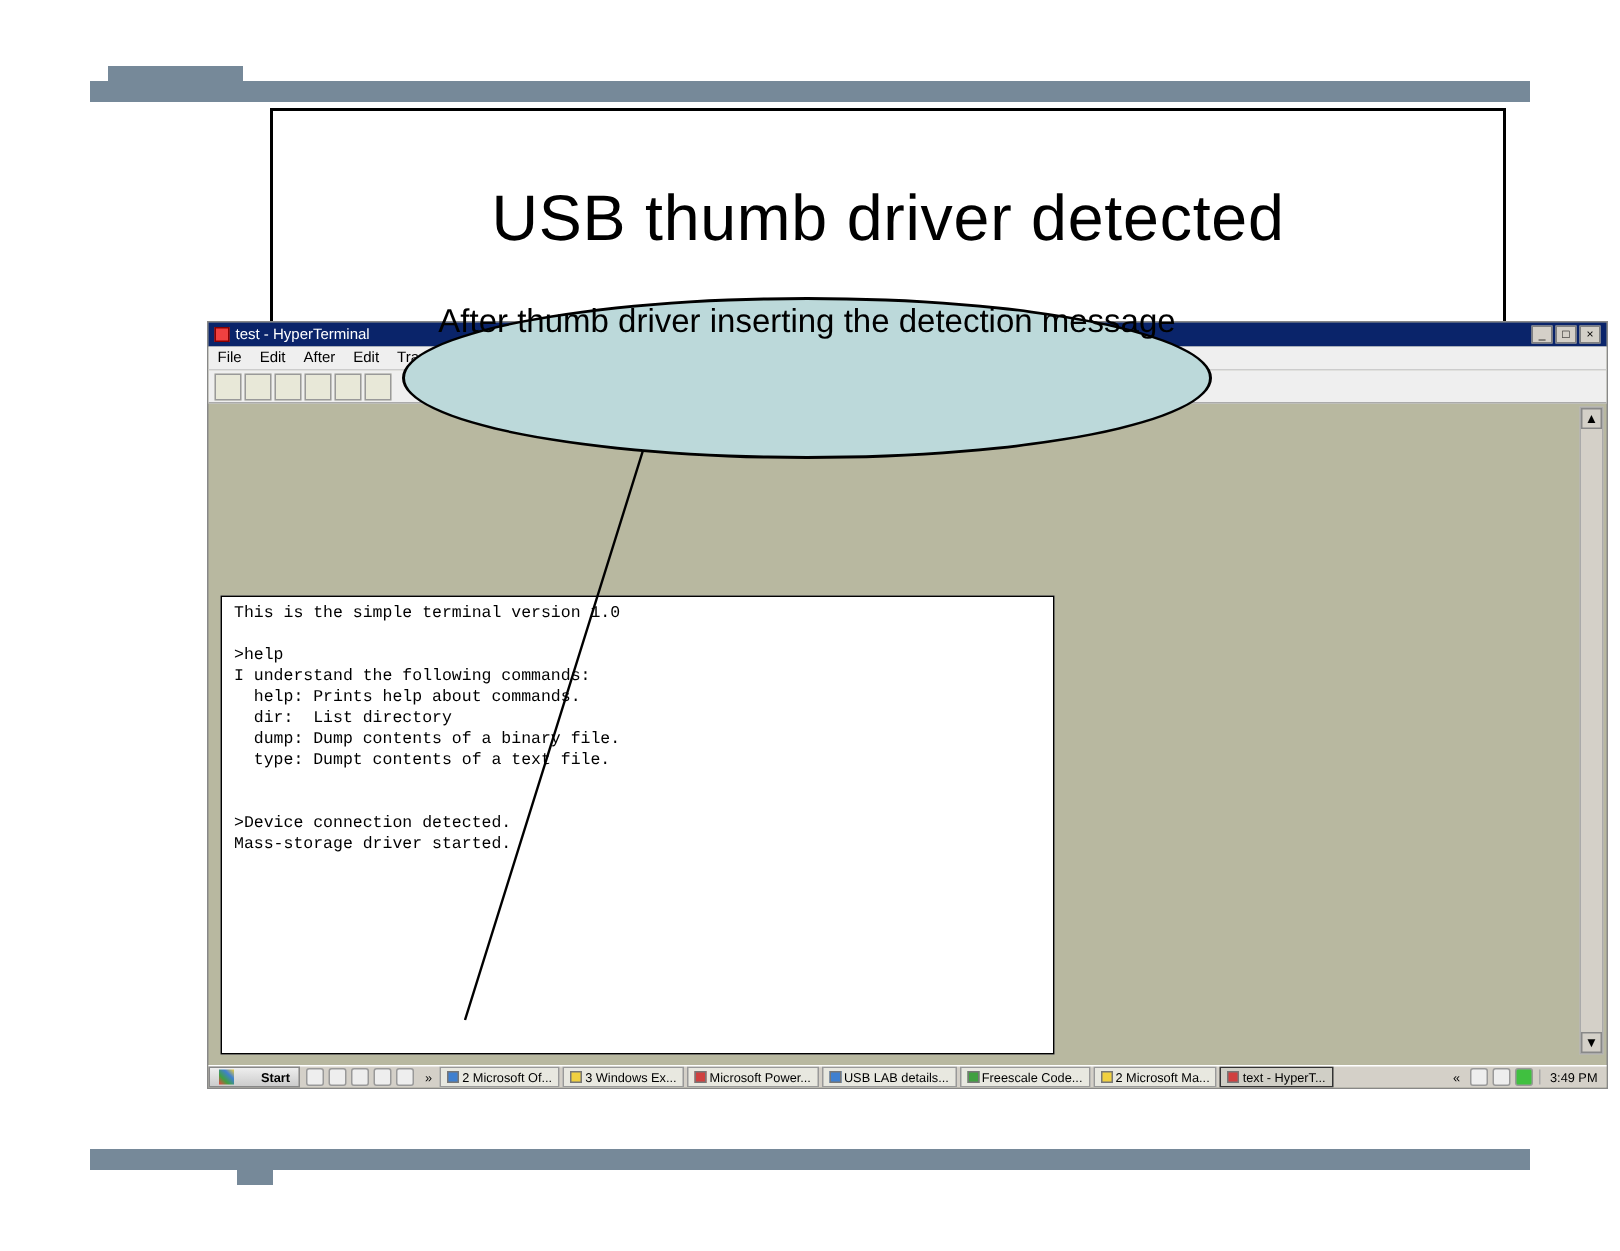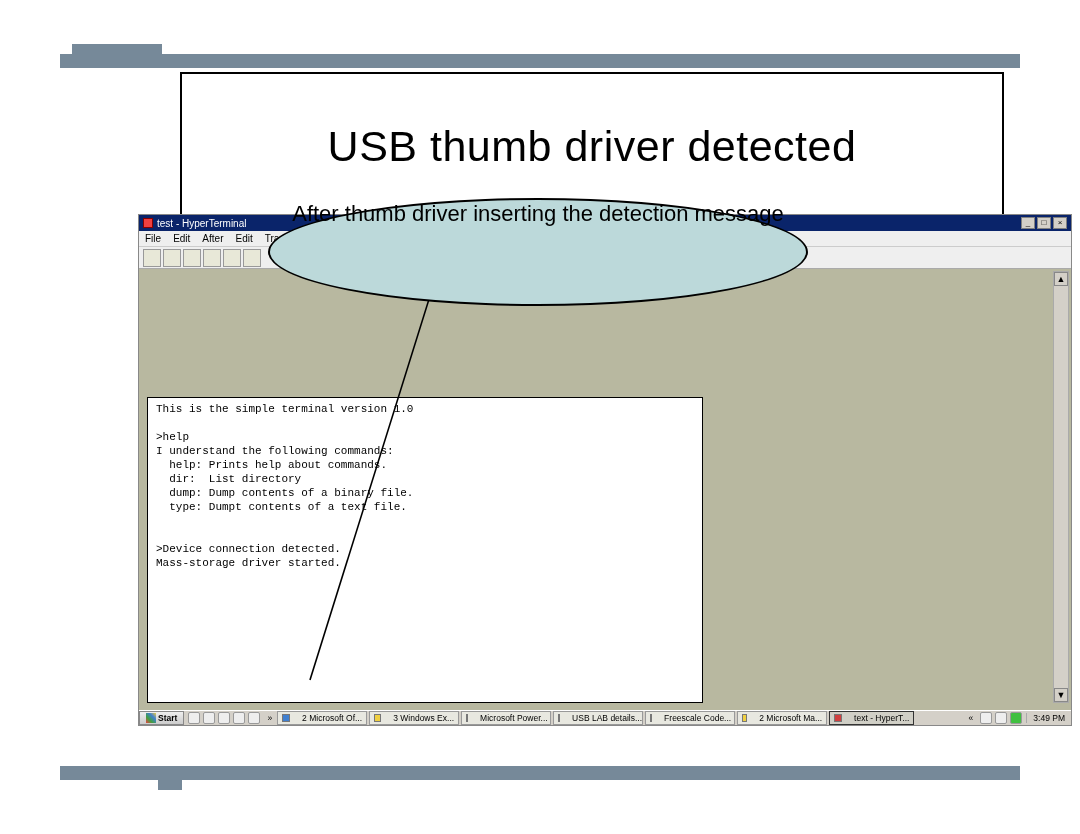--- a/index.html
+++ b/index.html
@@ -75,28 +75,28 @@
   }
   .status-cell { border-right: 1px solid #ccc; padding: 2px 6px; }
   .status-cell.dim { color: #aaa; }
   .taskbar {
     position: absolute; left: 0; right: 0; bottom: 0; height: 15px;
     background: #d4d0c8; border-top: 1px solid #fff;
     display: flex; align-items: center; font-size: 8.5px; color: #000;
   }
   .start-btn {
     height: 14px; padding: 0 6px; background: linear-gradient(#eee,#ccc);
-    border: 1px solid #888; font-weight: bold; display: flex; align-items: center; gap: 2px;
+    border: 1px solid #888; font-weight: bold; display: flex; align-items: center; gap: 18px;
   }
   .tray-icons { display: flex; gap: 3px; margin: 0 4px; }
   .tray-icons span { width: 12px; height: 12px; background:#eee; border:1px solid #999; border-radius:2px; }
   .task-btn {
     height: 14px; padding: 0 4px; border: 1px solid #999; background: #e8e8e0;
     margin-left: 2px; white-space: nowrap; overflow: hidden; max-width: 90px;
-    display: flex; align-items: center; gap: 12px;
+    display: flex; align-items: center; gap: 2px;
   }
   .task-btn.active { background: #d0cfc6; border-color:#333; }
   .task-sq { width:8px; height:8px; display:inline-block; background:#f0a030; border:1px solid #777; }
   .task-sq.b { background:#4080d0; }
   .task-sq.g { background:#40a040; }
   .task-sq.r { background:#d04040; }
   .task-sq.y { background:#f0d040; }
   .clock { margin-left: auto; padding: 0 6px; border-left:1px solid #aaa; }
   .callout {
     position: absolute; top: 198px; left: 268px; width: 540px; height: 108px;

